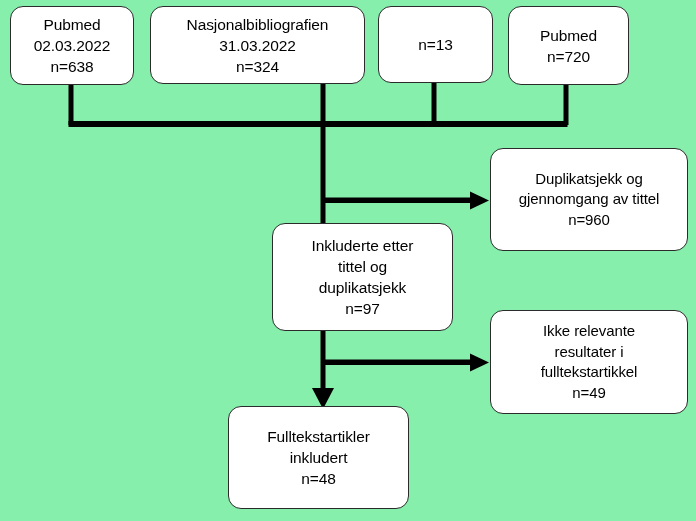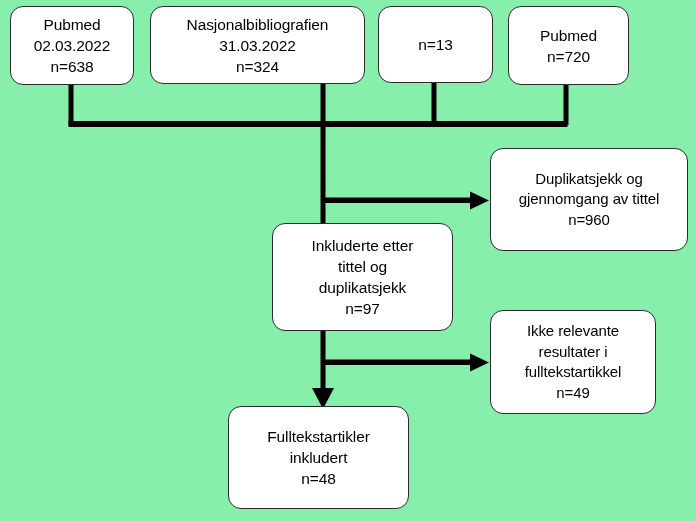--- a/index.html
+++ b/index.html
@@ -47,21 +47,21 @@
   
   #node-pubmed-2022  { left: 10px;  top: 6px;   width: 124px; height: 79px; }
   #node-nasjonal     { left: 150px; top: 6px;   width: 215px; height: 78px; align-items: center; }
   #node-andre-kilder { left: 378px; top: 6px;   width: 115px; height: 77px; }
   #node-pubmed-2023  { left: 508px; top: 6px;   width: 121px; height: 79px; }
   
   #node-inkluderte   { left: 228px; top: 223px; width: 181px; height: 108px; margin-left: 44px; }
   #node-fulltekst    { left: 228px; top: 406px; width: 181px; height: 103px; }
   
   #node-duplikat     { left: 490px; top: 148px; width: 198px; height: 103px; }
-  #node-ikke-rel     { left: 490px; top: 310px; width: 166px; height: 104px; }
+  #node-ikke-rel     { left: 490px; top: 310px; width: 198px; height: 104px; }
   #node-duplikat, #node-ikke-rel { font-size: 15px; line-height: 20.5px; }
 </style>
 </head>
 <body>
 
 <div id="flow-root">
 
   <svg id="flow-svg" viewBox="0 0 696 521" xmlns="http://www.w3.org/2000/svg">
 
     <rect x="68.5" y="85" width="5" height="40" fill="#000000"></rect>

